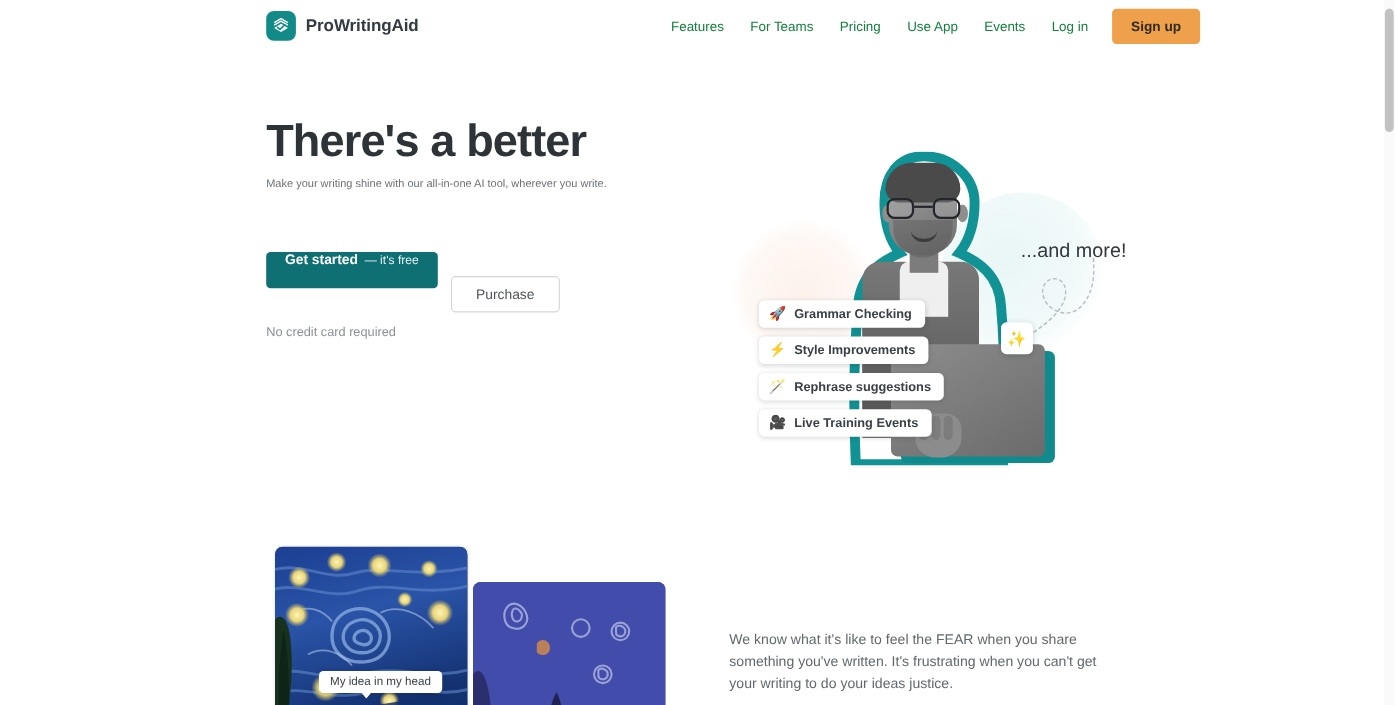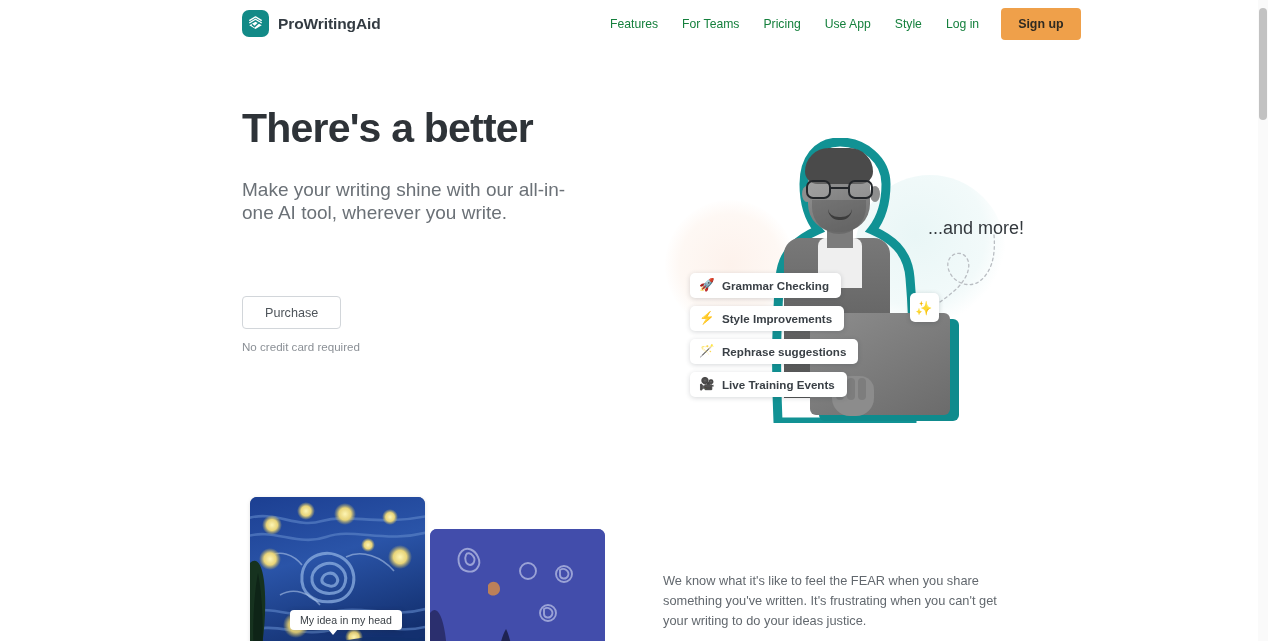--- a/index.html
+++ b/index.html
@@ -125,22 +125,21 @@
 
   .hero-title {
     font-size: 41px;
     line-height: 56px;
     font-weight: bold;
     color: #2e3338;
     letter-spacing: -0.8px;
   }
 
   .hero-sub {
-    margin-top: 22px;
-    font-size: 19px;
+    font-size: 10px;
     line-height: 23px;
     color: #6b7177;
     width: 325px;
   }
 
   .hero-actions {
     margin-top: 28px;
     display: flex;
     align-items: center;
     gap: 12px;
@@ -484,36 +483,40 @@
         </svg>
       </span>
       <span class="brand-name">ProWritingAid</span>
     </a>
 
     <nav class="nav">
       <a class="nav-link" href="#">Features</a>
       <a class="nav-link" href="#">For Teams</a>
       <a class="nav-link" href="#">Pricing</a>
       <a class="nav-link" href="#">Use App</a>
-      <a class="nav-link" href="#">Style</a>
+      <a class="nav-link" href="#">Events</a>
       <a class="nav-link" href="#">Log in</a>
       <button class="btn-signup">Sign up</button>
     </nav>
   </div>
 
   <div class="hero">
 
     <div class="hero-copy">
       <h1 class="hero-title">
         <span>There's a better</span><br>
       </h1>
 
       <p class="hero-sub">Make your writing shine with our all-in-one AI tool, wherever you write.</p>
 
       <div class="hero-actions">
+        <button class="btn-primary">
+          <span>Get started</span>
+          <span class="free">— it's free</span>
+        </button>
         <button class="btn-outline">Purchase</button>
       </div>
 
       <p class="hero-note">No credit card required</p>
     </div>
 
     <div class="hero-art">
 
       <div class="art-photo">
         <svg class="silhouette" viewBox="0 0 150 285">

